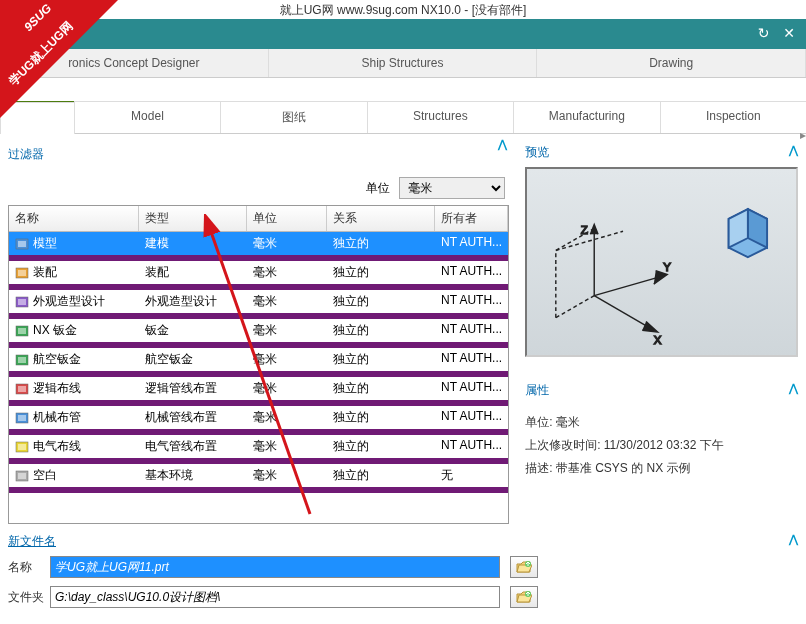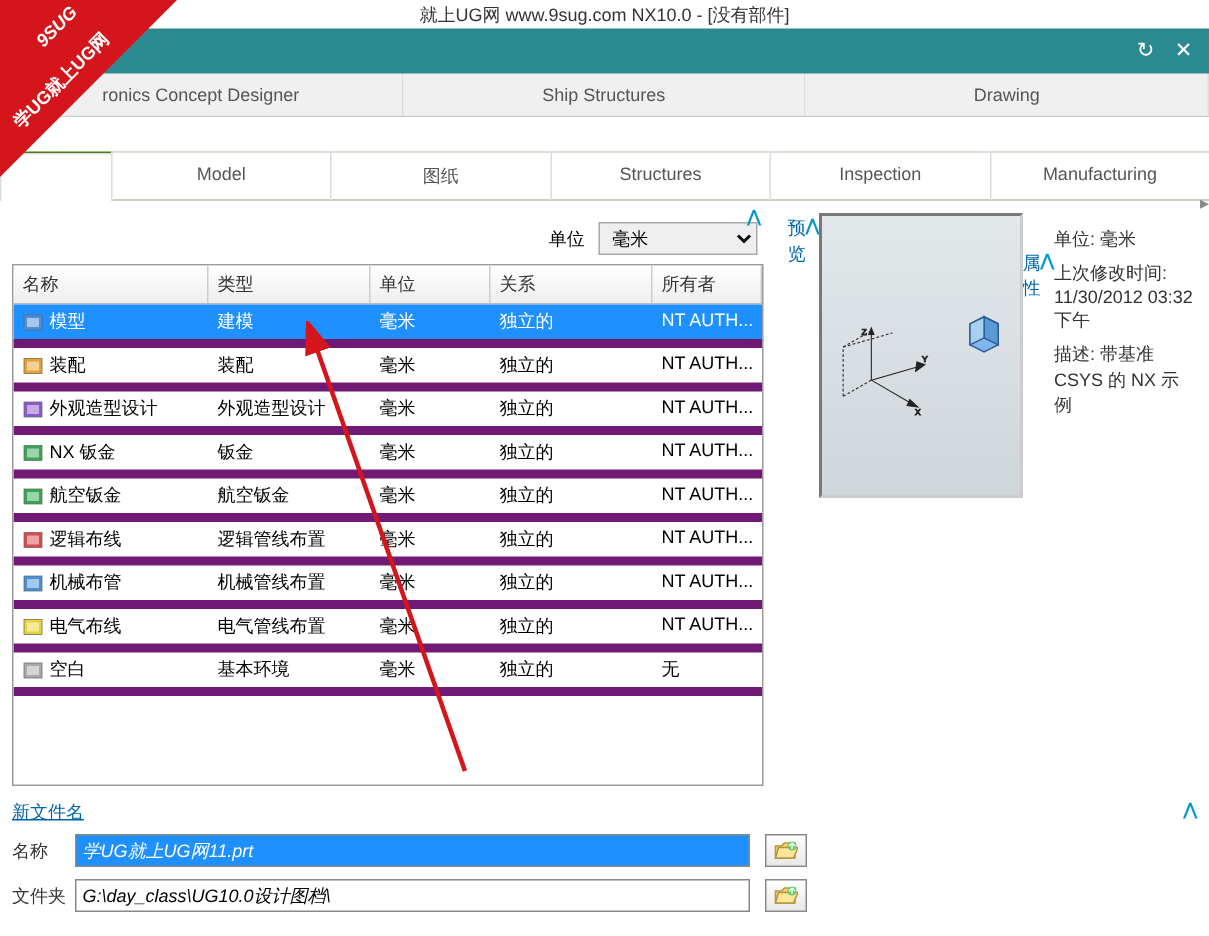--- a/index.html
+++ b/index.html
@@ -8,21 +8,21 @@
 .teal-bar { height: 30px; background: #2a8a8f; position: relative; }
 .teal-icons { position: absolute; right: 8px; top: 6px; }
 .teal-icon { display: inline-block; width: 18px; height: 18px; color: #fff; font-size: 14px; margin-left: 4px; cursor: pointer; text-align: center; }
 .tabs-row { display: flex; border-bottom: 1px solid #ccc; background: #f5f5f5; }
 .tabs-row.second { background: #4d7c0f; margin-top: 23px; }
 .tab { flex: 1; text-align: center; padding: 7px 0; color: #555; border-right: 1px solid #ddd; cursor: pointer; background: #f0f0f0; }
 .tab.active { background: #fff; border-bottom: 2px solid #fff; position: relative; top: 1px; }
 .tabs-row.second .tab { background: #fff; border: 1px solid #ddd; border-bottom: none; margin-right: -1px; }
 .main-split { display: flex; height: 390px; }
 .left-pane { flex: 1; padding: 8px 8px 0 8px; display: flex; flex-direction: column; position: relative; }
-.right-pane { width: 290px; padding: 8px; display: flex; flex-direction: row; }
+.right-pane { width: 290px; padding: 8px; display: flex; flex-direction: column; }
 .collapse-caret { color: #0099cc; font-size: 11px; font-weight: bold; cursor: pointer; }
 .collapse-caret.left { position: absolute; top: 4px; right: 10px; }
 .filter-label { color: #0066aa; padding: 4px 0 8px 0; }
 .unit-row { text-align: right; padding: 6px 4px; }
 .unit-select { width: 106px; height: 22px; border: 1px solid #aaa; padding: 0 4px; margin-left: 6px; }
 .grid { border: 1px solid #999; flex: 1; overflow: hidden; }
 .grid-head { display: flex; background: linear-gradient(#fff,#eee); border-bottom: 1px solid #bbb; }
 .grid-head > div { padding: 4px 6px; border-right: 1px solid #ccc; color: #333; }
 .grid-body { }
 .grid-row { display: flex; border-bottom: 6px solid #701a75; }
@@ -69,27 +69,28 @@
 <div class="tabs-row">
   <div class="tab">ronics Concept Designer</div>
   <div class="tab">Ship Structures</div>
   <div class="tab">Drawing</div>
 </div>
 <div class="tabs-row second">
   <div class="tab active" style="flex:0.5"></div>
   <div class="tab">Model</div>
   <div class="tab">图纸</div>
   <div class="tab">Structures</div>
+  <div class="tab">Manufacturing</div>
   <div class="tab">Inspection</div>
-  <div class="tab">Manufacturing</div>
 </div>
 
 <div class="main-split">
   <div class="left-pane">
     <span class="collapse-caret left">⋀</span>
+    <div class="filter-label">过滤器</div>
     <div class="unit-row">
       <span>单位</span>
       <select class="unit-select"><option>毫米</option></select>
     </div>
     <div class="grid">
       <div class="grid-head">
         <div class="col0">名称</div>
         <div class="col1">类型</div>
         <div class="col2">单位</div>
         <div class="col3">关系</div>

